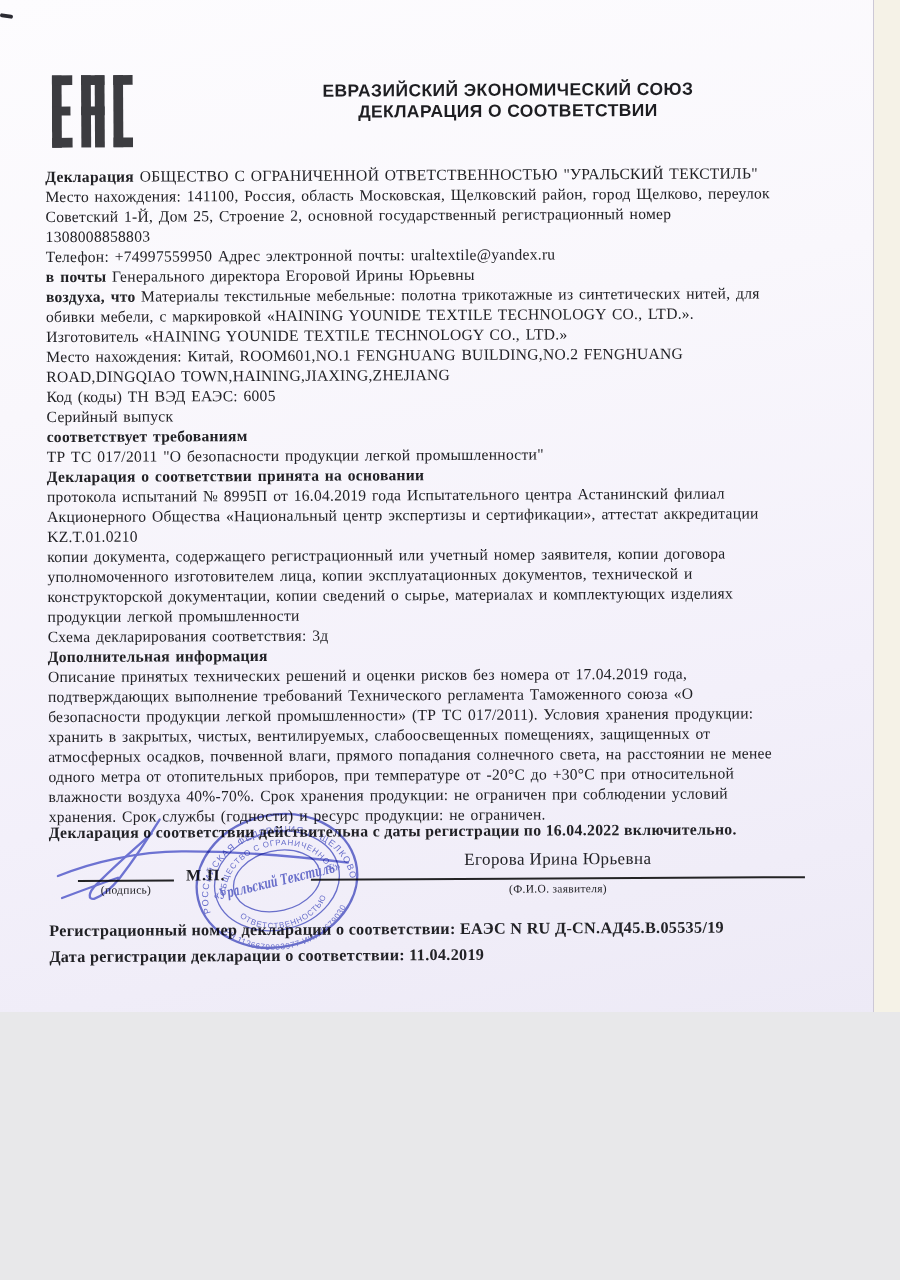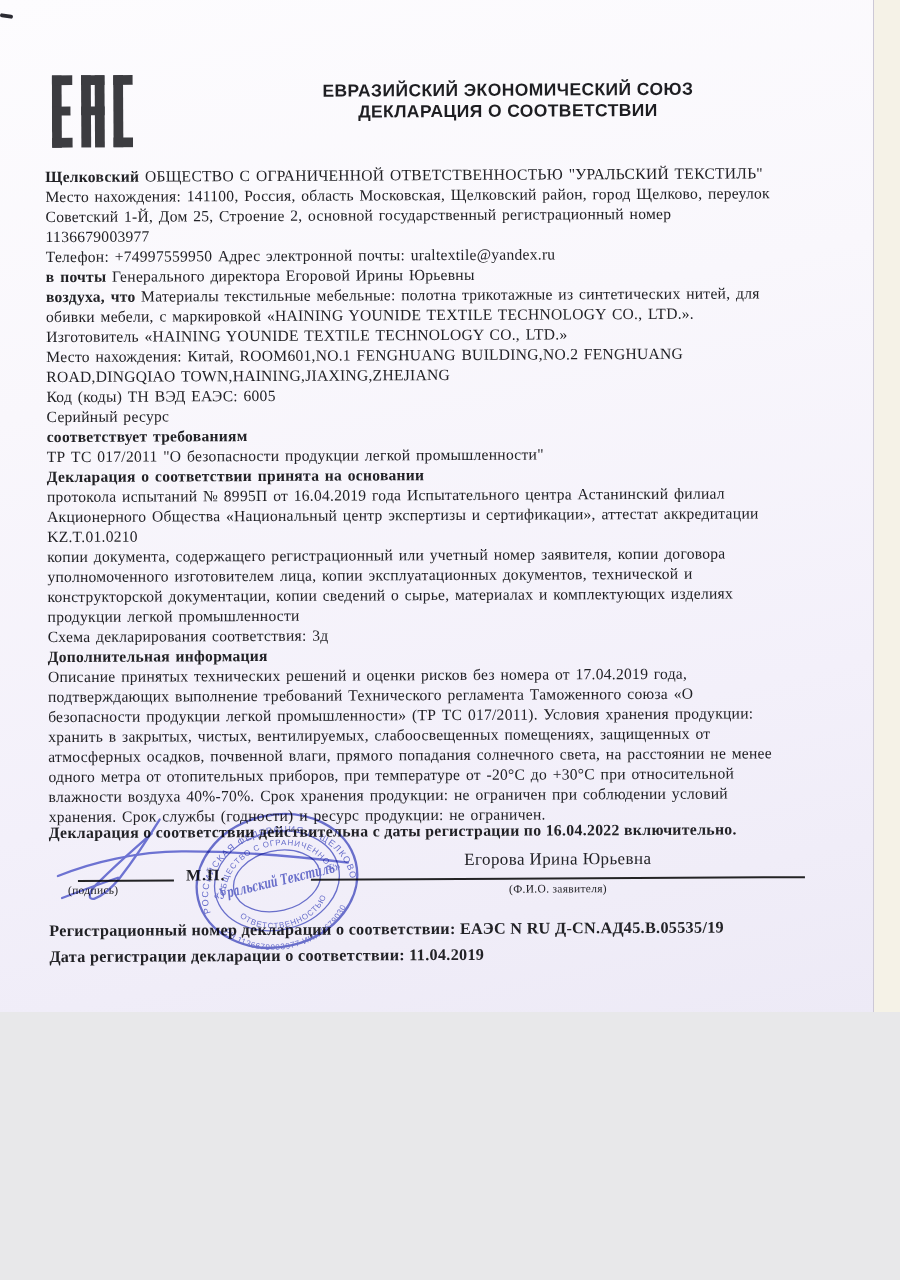--- a/index.html
+++ b/index.html
@@ -18,21 +18,21 @@
   .body{position:absolute;left:47px;top:165px;width:790px;font-size:15.6px;
     letter-spacing:.25px;word-spacing:1.5px;}
   .bline{height:20px;line-height:20px;white-space:nowrap;}
   .bld{font-weight:bold;}
   .validity{position:absolute;left:47px;top:822px;width:800px;font-weight:bold;
     font-size:15.8px;letter-spacing:.3px;white-space:nowrap;}
   
   .sig-line{position:absolute;height:2px;background:#232325;top:878px;}
   .line-left{left:76px;width:96px;}
   .line-right{left:309px;width:494px;}
-  .podpis{position:absolute;left:66px;top:882px;width:116px;
+  .podpis{position:absolute;left:66px;top:882px;width:116px;text-align:center;
     font-size:11.5px;letter-spacing:.3px;}
   .mp{position:absolute;left:184px;top:865px;font-size:16px;letter-spacing:1px;font-weight:bold;}
   .fio-name{position:absolute;left:309px;top:850px;width:494px;text-align:center;
     font-size:17px;letter-spacing:.4px;}
   .fio-label{position:absolute;left:309px;top:883px;width:494px;text-align:center;
     font-size:11.5px;letter-spacing:.3px;}
   
   .foot1{position:absolute;left:47px;top:920px;font-weight:bold;font-size:16.2px;
     letter-spacing:.3px;white-space:nowrap;}
   .foot2{position:absolute;left:47px;top:946px;font-weight:bold;font-size:16.2px;
@@ -73,33 +73,33 @@
         <rect x="63" y="64" width="20" height="10"></rect>
       </g>
     </svg>
 
     <div class="title">
       <div>ЕВРАЗИЙСКИЙ ЭКОНОМИЧЕСКИЙ СОЮЗ</div>
       <div>ДЕКЛАРАЦИЯ О СООТВЕТСТВИИ</div>
     </div>
 
     <div class="body">
-        <div class="bline"><span class="bld">Щелковский</span><span> ОБЩЕСТВО С ОГРАНИЧЕННОЙ ОТВЕТСТВЕННОСТЬЮ "УРАЛЬСКИЙ ТЕКСТИЛЬ"</span></div>
+        <div class="bline"><span class="bld">Декларация</span><span> ОБЩЕСТВО С ОГРАНИЧЕННОЙ ОТВЕТСТВЕННОСТЬЮ "УРАЛЬСКИЙ ТЕКСТИЛЬ"</span></div>
         <div class="bline"><span>Место нахождения: 141100, Россия, область Московская, Щелковский район, город Щелково, переулок</span></div>
         <div class="bline"><span>Советский 1-Й, Дом 25, Строение 2, основной государственный регистрационный номер</span></div>
-        <div class="bline"><span>1136679003977</span></div>
+        <div class="bline"><span>1308008858803</span></div>
         <div class="bline"><span>Телефон: +74997559950 Адрес электронной почты: uraltextile@yandex.ru</span></div>
         <div class="bline"><span class="bld">в почты</span><span> Генерального директора Егоровой Ирины Юрьевны</span></div>
         <div class="bline"><span class="bld">воздуха, что</span><span> Материалы текстильные мебельные: полотна трикотажные из синтетических нитей, для</span></div>
         <div class="bline"><span>обивки мебели, с маркировкой «HAINING YOUNIDE TEXTILE TECHNOLOGY CO., LTD.».</span></div>
         <div class="bline"><span>Изготовитель «HAINING YOUNIDE TEXTILE TECHNOLOGY CO., LTD.»</span></div>
         <div class="bline"><span>Место нахождения: Китай, ROOM601,NO.1 FENGHUANG BUILDING,NO.2 FENGHUANG</span></div>
         <div class="bline"><span>ROAD,DINGQIAO TOWN,HAINING,JIAXING,ZHEJIANG</span></div>
         <div class="bline"><span>Код (коды) ТН ВЭД ЕАЭС: 6005</span></div>
-        <div class="bline"><span>Серийный ресурс</span></div>
+        <div class="bline"><span>Серийный выпуск</span></div>
         <div class="bline"><span class="bld">соответствует требованиям</span></div>
         <div class="bline"><span>ТР ТС 017/2011 "О безопасности продукции легкой промышленности"</span></div>
         <div class="bline"><span class="bld">Декларация о соответствии принята на основании</span></div>
         <div class="bline"><span>протокола испытаний № 8995П от 16.04.2019 года Испытательного центра Астанинский филиал</span></div>
         <div class="bline"><span>Акционерного Общества «Национальный центр экспертизы и сертификации», аттестат аккредитации</span></div>
         <div class="bline"><span>KZ.T.01.0210</span></div>
         <div class="bline"><span>копии документа, содержащего регистрационный или учетный номер заявителя, копии договора</span></div>
         <div class="bline"><span>уполномоченного изготовителем лица, копии эксплуатационных документов, технической и</span></div>
         <div class="bline"><span>конструкторской  документации, копии сведений о сырье, материалах и комплектующих изделиях</span></div>
         <div class="bline"><span>продукции легкой промышленности</span></div>

